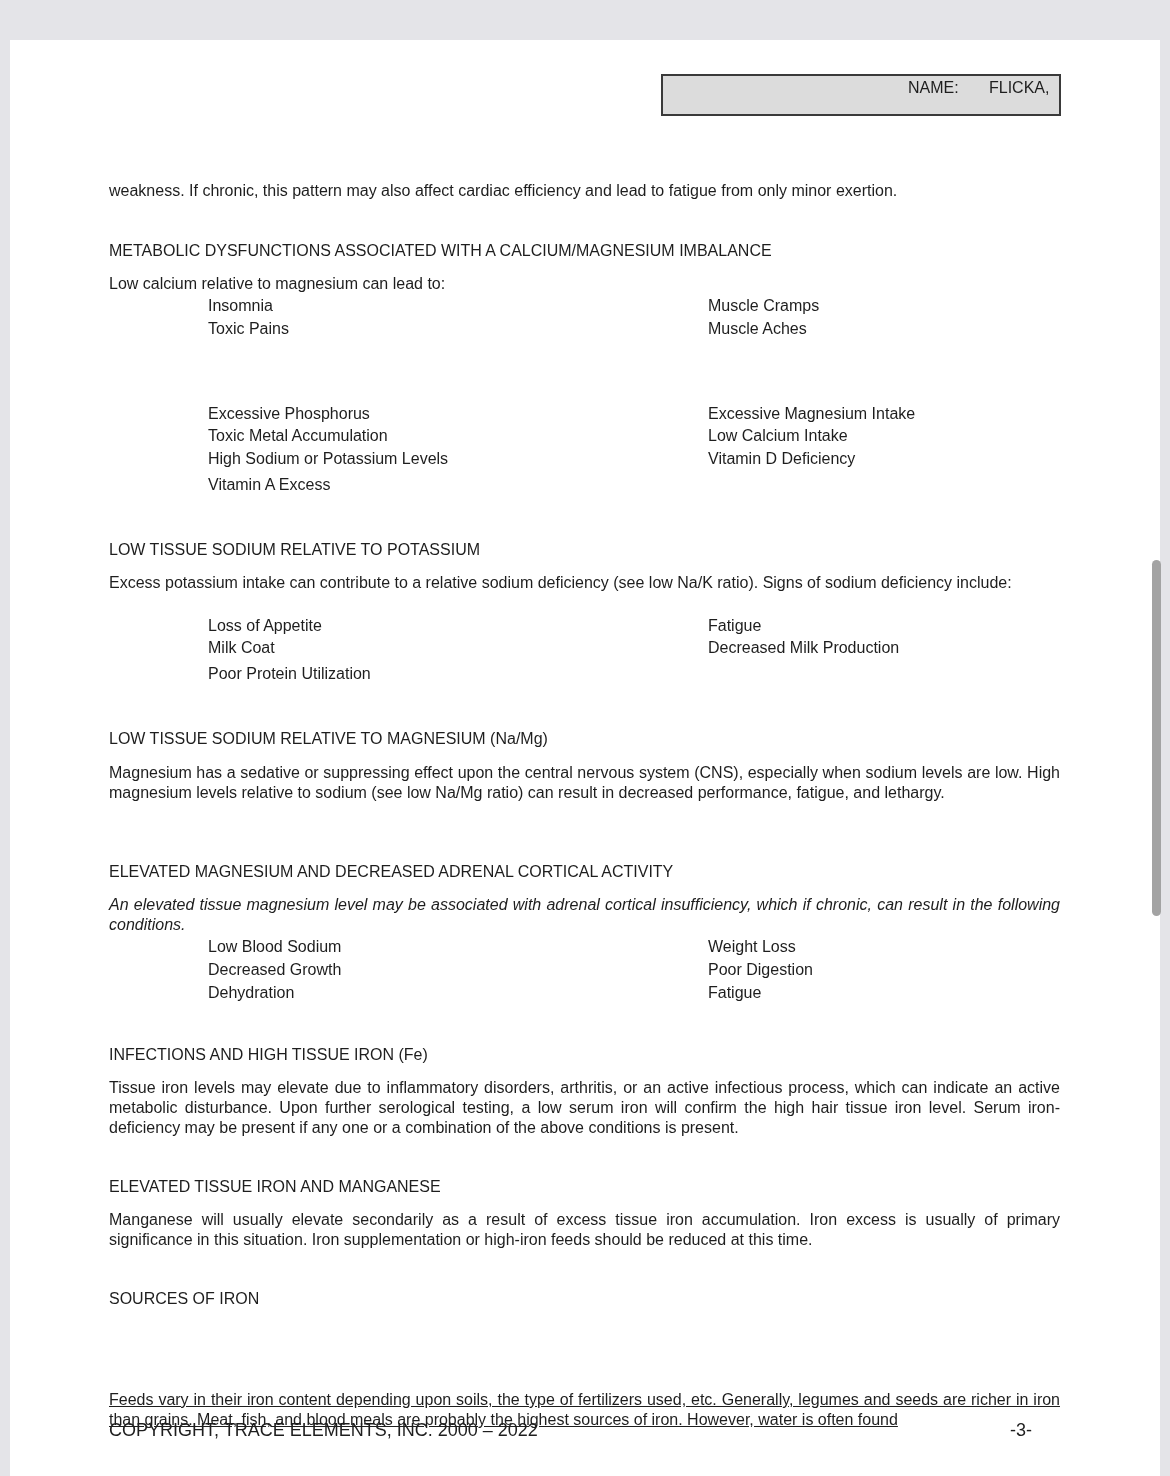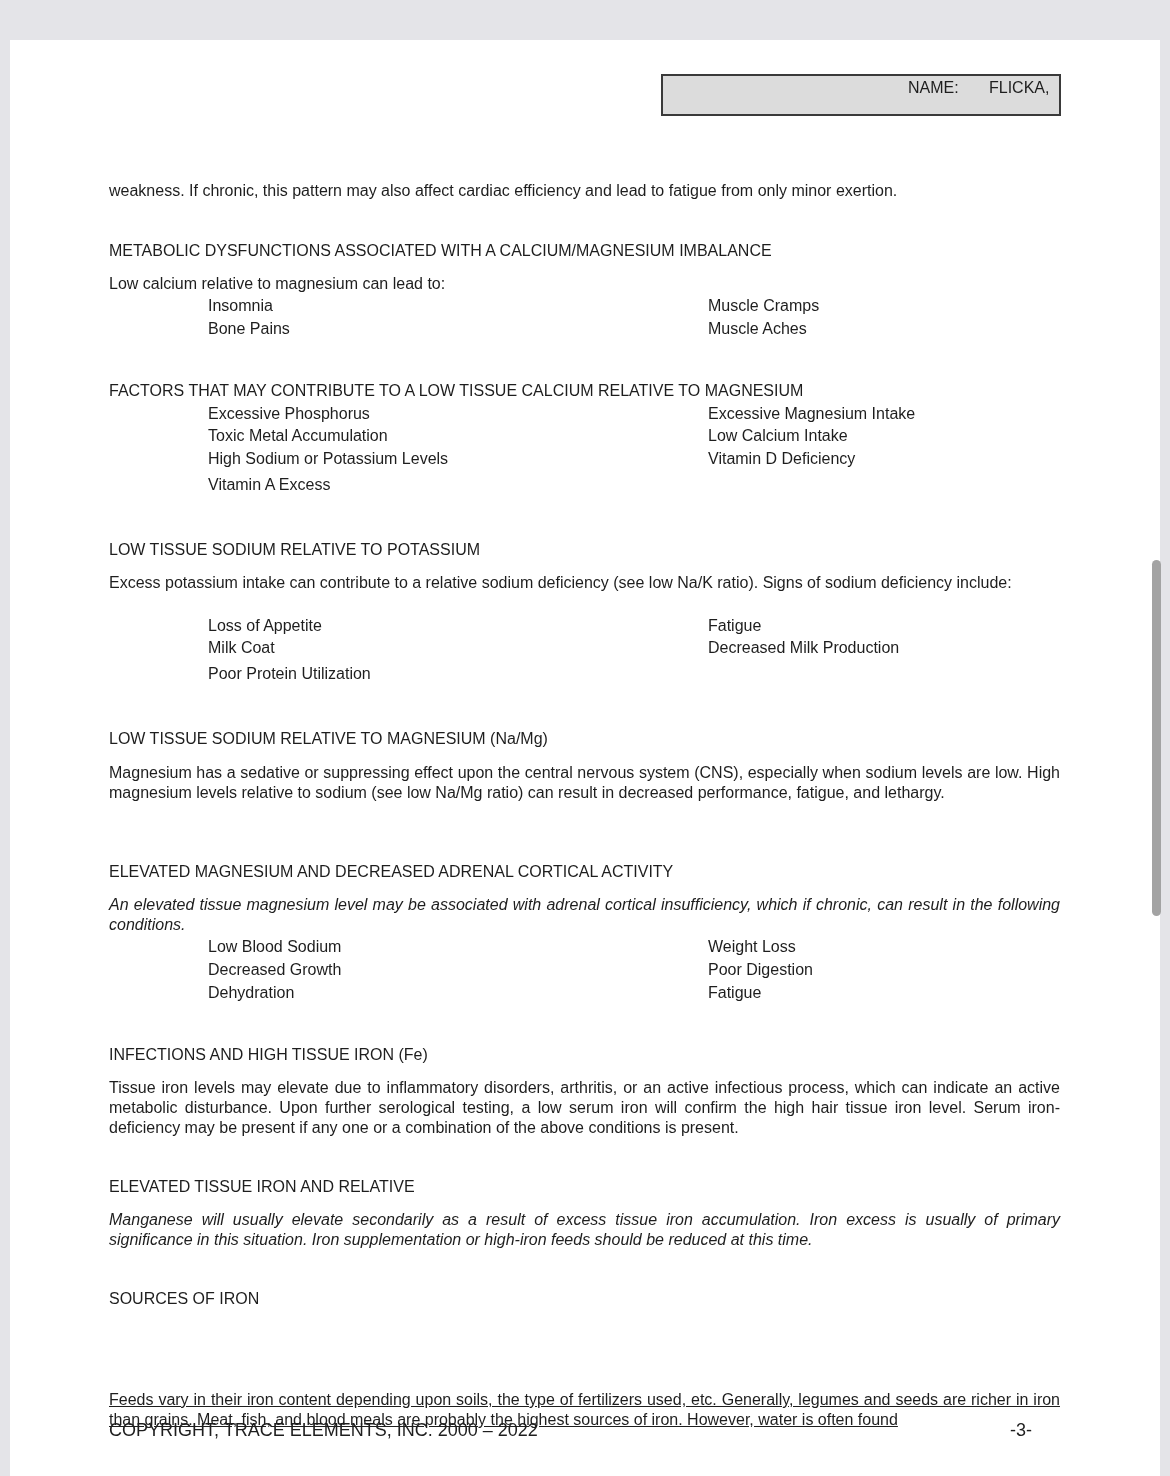--- a/index.html
+++ b/index.html
@@ -38,25 +38,24 @@
   <div class="name-box">
     <span class="lbl">NAME:</span>
     <span class="val">FLICKA,</span>
   </div>
 
   <div class="t" style="left:99px;top:141px;">weakness.  If chronic, this pattern may also affect cardiac efficiency and lead to fatigue from only minor exertion.</div>
 
   <div class="h" style="top:201px;">METABOLIC DYSFUNCTIONS ASSOCIATED WITH A CALCIUM/MAGNESIUM IMBALANCE</div>
   <div class="t" style="left:99px;top:234px;">Low calcium relative to magnesium can lead to:</div>
   <div class="t" style="left:198px;top:256px;">Insomnia</div>
-  <div class="t" style="left:198px;top:279px;">Bone Pains</div>
+  <div class="t" style="left:198px;top:279px;">Toxic Pains</div>
   <div class="t" style="left:698px;top:256px;">Muscle Cramps</div>
   <div class="t" style="left:698px;top:279px;">Muscle Aches</div>
 
-  <div class="h" style="top:341px;">FACTORS THAT MAY CONTRIBUTE TO A LOW TISSUE CALCIUM RELATIVE TO MAGNESIUM</div>
   <div class="t" style="left:198px;top:364px;">Excessive Phosphorus</div>
   <div class="t" style="left:198px;top:386px;">Toxic Metal Accumulation</div>
   <div class="t" style="left:198px;top:409px;">High Sodium or Potassium Levels</div>
   <div class="t" style="left:198px;top:435px;">Vitamin A Excess</div>
   <div class="t" style="left:698px;top:364px;">Excessive Magnesium Intake</div>
   <div class="t" style="left:698px;top:386px;">Low Calcium Intake</div>
   <div class="t" style="left:698px;top:409px;">Vitamin D Deficiency</div>
 
   <div class="h" style="top:500px;">LOW TISSUE SODIUM RELATIVE TO POTASSIUM</div>
   <div class="p" style="top:533px;">Excess potassium intake can contribute to a relative sodium deficiency (see low Na/K ratio). Signs of sodium deficiency include:</div>
@@ -74,22 +73,22 @@
   <div class="t" style="left:198px;top:897px;">Low Blood Sodium</div>
   <div class="t" style="left:198px;top:920px;">Decreased Growth</div>
   <div class="t" style="left:198px;top:943px;">Dehydration</div>
   <div class="t" style="left:698px;top:897px;">Weight Loss</div>
   <div class="t" style="left:698px;top:920px;">Poor Digestion</div>
   <div class="t" style="left:698px;top:943px;">Fatigue</div>
 
   <div class="h" style="top:1005px;">INFECTIONS AND HIGH TISSUE IRON (Fe)</div>
   <div class="p" style="top:1038px;">Tissue iron levels may elevate due to inflammatory disorders, arthritis, or an active infectious process, which can indicate an active metabolic disturbance. Upon further serological testing, a low serum iron will confirm the high hair tissue iron level.  Serum iron-deficiency may be present if any one or a combination of the above conditions is present.</div>
 
-  <div class="h" style="top:1137px;">ELEVATED TISSUE IRON AND RELATIVE</div>
-  <div class="p" style="top:1170px;font-style:italic;">Manganese will usually elevate secondarily as a result of excess tissue iron accumulation.  Iron excess is usually of primary significance in this situation. Iron supplementation or high-iron feeds should be reduced at this time.</div>
+  <div class="h" style="top:1137px;">ELEVATED TISSUE IRON AND MANGANESE</div>
+  <div class="p" style="top:1170px;">Manganese will usually elevate secondarily as a result of excess tissue iron accumulation.  Iron excess is usually of primary significance in this situation. Iron supplementation or high-iron feeds should be reduced at this time.</div>
 
   <div class="h" style="top:1249px;">SOURCES OF IRON</div>
   <div class="p" style="top:1350px;text-decoration:underline;">Feeds vary in their iron content depending upon soils, the type of fertilizers used, etc.  Generally, legumes and seeds are richer in iron than grains. Meat, fish, and blood meals are probably the highest sources of iron.  However, water is often found</div>
 
   <div class="footer" style="left:99px;top:1382px;">COPYRIGHT, TRACE ELEMENTS, INC. 2000 – 2022</div>
   <div class="footer" style="left:1000px;top:1382px;">-3-</div>
 </div>
 
 <div class="scrollbar"></div>
 

